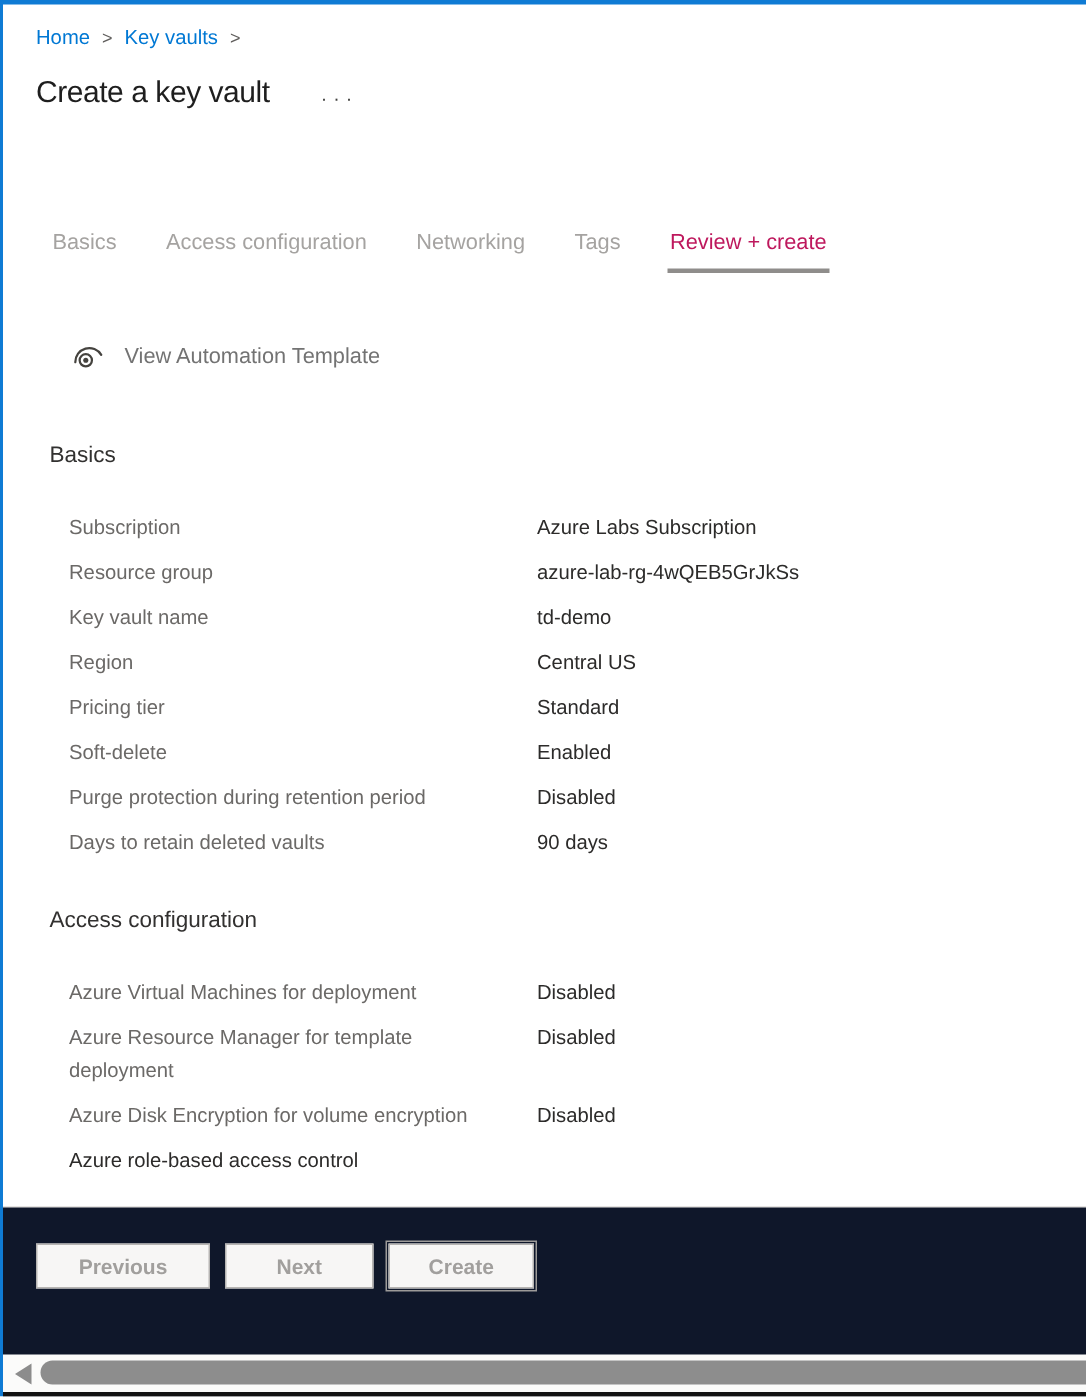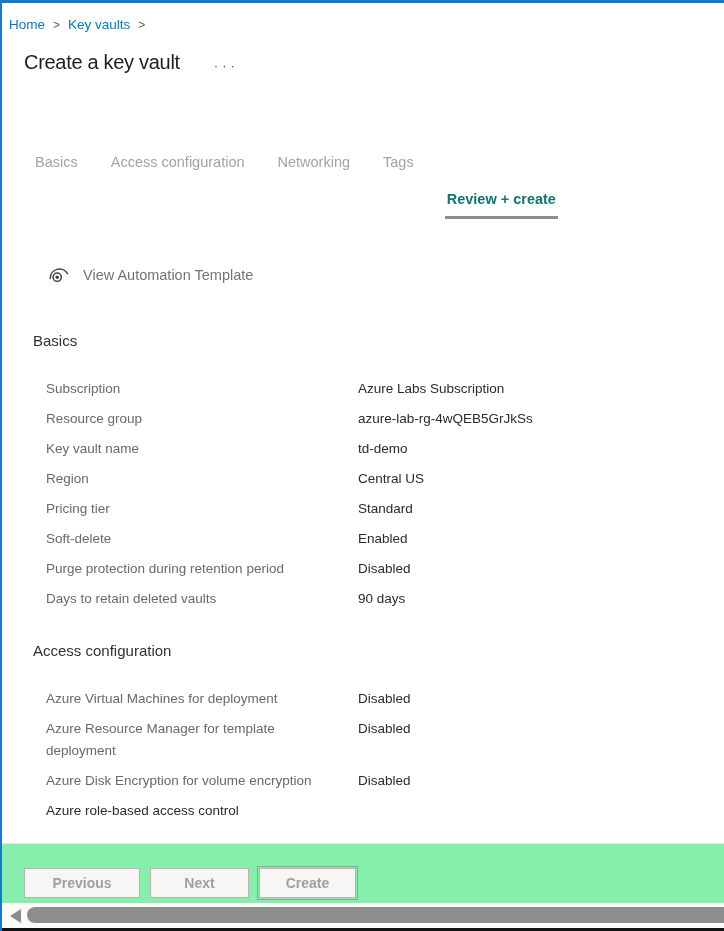--- a/index.html
+++ b/index.html
@@ -10,40 +10,40 @@
     font-family:"Liberation Sans", sans-serif;
     -webkit-font-smoothing:antialiased;
   }
   .page {
     position:absolute; inset:0;
     border-top:3px solid #0f7bd4;
     border-left:2px solid #0f7bd4;
   }
 
   
-  .breadcrumb { padding:14px 0 0 7px; font-size:13.5px; display:flex; align-items:center; }
+  .breadcrumb { padding:14px 0 0 22px; font-size:13.5px; display:flex; align-items:center; }
   .breadcrumb a { color:#0078d4; text-decoration:none; cursor:pointer; }
   .breadcrumb .sep { color:#605e5c; margin:0 8px; font-size:12px; }
 
   
   .title-row { display:flex; align-items:center; margin:12px 0 0 22px; }
   h1.title { margin:0; font-size:20px; line-height:36px; font-weight:400; color:#1e1e1e; letter-spacing:-0.3px; }
   .more-btn {
     background:none; border:none; padding:0; margin:0 0 0 34px;
     color:#3f3f3d; font-size:13px; letter-spacing:4px; cursor:pointer; line-height:10px;
     align-self:center; padding-top:8px;
   }
 
   
   .tabs { display:flex; gap:29px; margin:74px 0 0 31px; }
   .tab {
     font-size:14.5px; color:#a5a3a1; padding:0 2px 9px 2px; cursor:pointer; white-space:nowrap;
     border-bottom:3px solid transparent;
   }
-  .tab.active { color:#0f766e; font-weight:700; border-bottom-color:#8f8d8b;margin-top:37px; }
+  .tab.active { color:#be185d; font-weight:400; border-bottom-color:#8f8d8b; }
 
   
   .automation {
     margin:46px 0 0 46px; display:flex; align-items:center; gap:13px;
     color:#737373; font-size:14.5px; cursor:default; width:max-content;
   }
   .automation .icon { display:inline-flex; }
 
   
   .section-heading { margin:31px 0 0 31px; font-size:15px; font-weight:400; color:#323130; line-height:20px; }
@@ -51,21 +51,21 @@
   .rows { margin-top:27px; }
   .row {
     display:grid; grid-template-columns:312px 1fr;
     padding-left:44px; margin-bottom:8px;
     font-size:13.5px; line-height:22px; align-items:start;
   }
   .row .lbl { color:#6b6967; padding-right:14px; }
   .row .val { color:#2c2b2a; }
 
   
-  .footer { position:absolute; left:0; right:0; bottom:0; height:88px; background:#86efac; }
+  .footer { position:absolute; left:0; right:0; bottom:0; height:127px; background:#0f172a; }
   .footer-divider { height:1px; background:#e5e3e1; }
   .footer-buttons { display:flex; gap:10px; padding:24px 0 0 22px; height:70px; }
   .btn {
     height:30px; background:#f7f6f5; border:1px solid #b6b4b2; color:#a19f9d;
     font-family:"Liberation Sans", sans-serif; font-size:14px; font-weight:700;
     cursor:pointer; padding:0 12px;
   }
   .btn-previous { width:116px; }
   .btn-next { width:99px; }
   .btn-create { width:97px; outline:1px solid #9d9b99; outline-offset:1px; }

